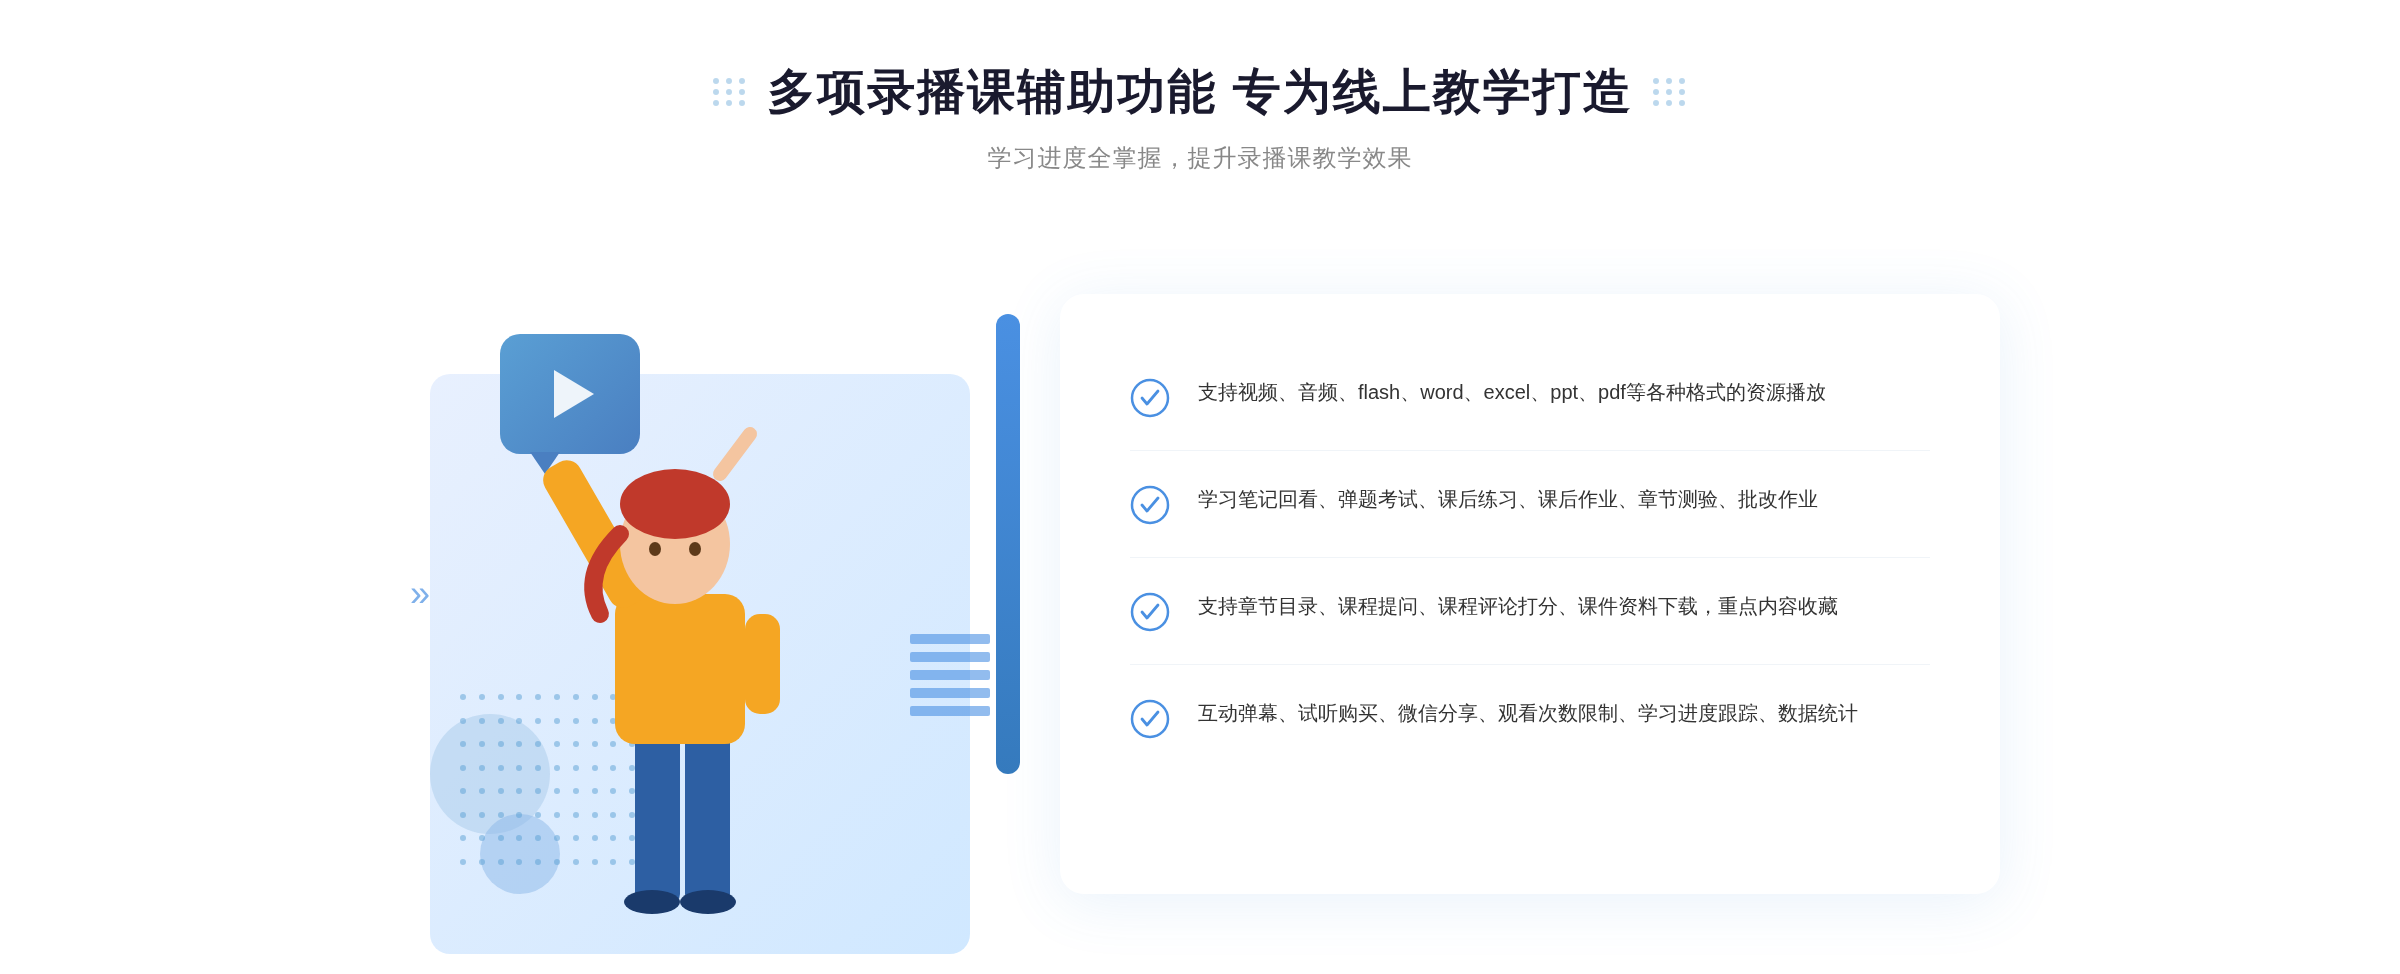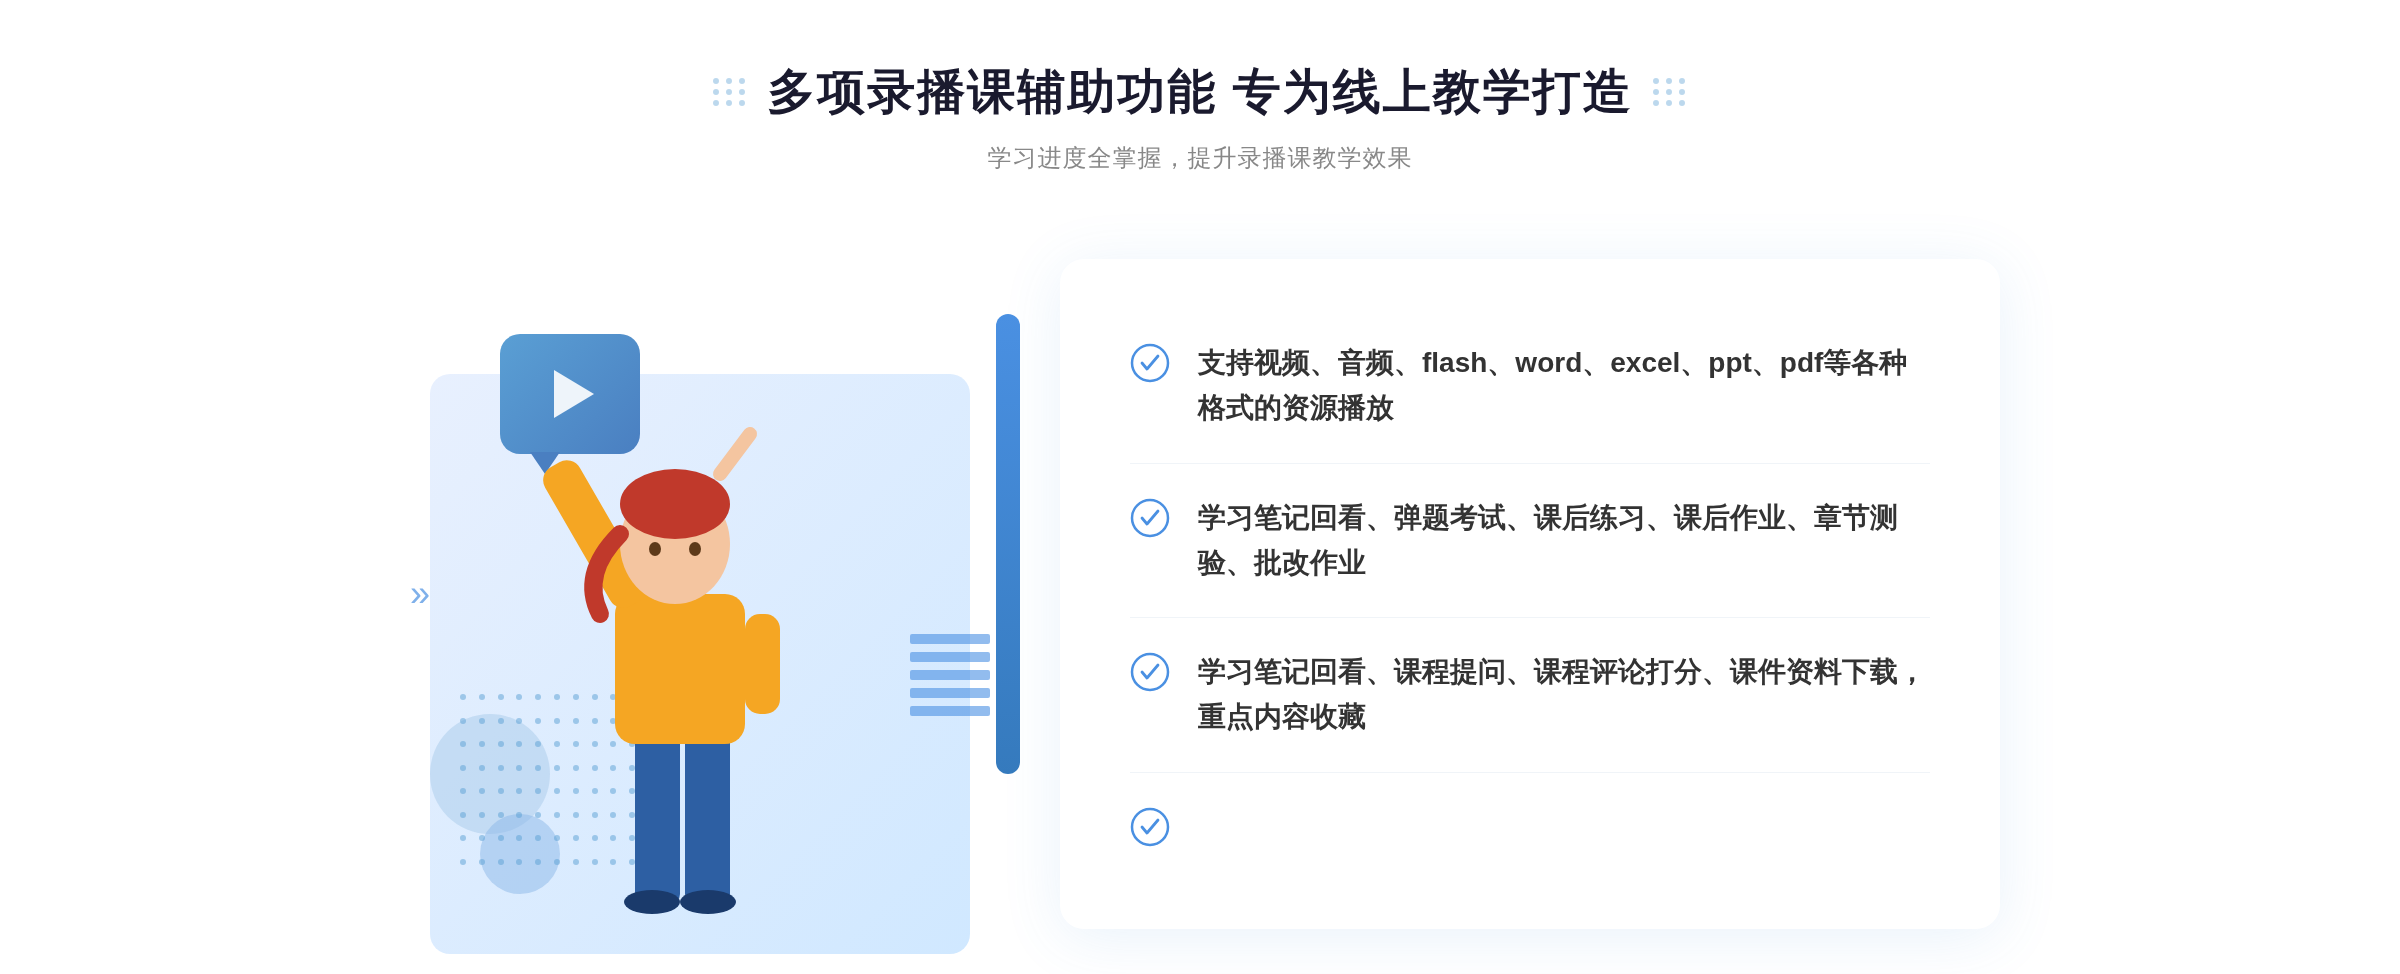--- a/index.html
+++ b/index.html
@@ -245,24 +245,24 @@
       margin-right: 28px;
       margin-top: 2px;
     }
 
     .check-icon svg {
       width: 40px;
       height: 40px;
     }
 
     .feature-text {
-      font-size: 28px;
+      font-size: 20px;
       color: #333;
       line-height: 1.6;
-      font-weight: 700;
+      font-weight: 400;
     }
 
     
     .person-svg {
       width: 100%;
       height: 100%;
     }
 
     
     .dot-grid {
@@ -481,29 +481,30 @@
         <span class="feature-text">学习笔记回看、弹题考试、课后练习、课后作业、章节测验、批改作业</span>
       </div>
 
       <div class="feature-item">
         <div class="check-icon">
           <svg viewBox="0 0 40 40" xmlns="http://www.w3.org/2000/svg">
             <circle cx="20" cy="20" r="18" fill="none" stroke="#4a90e2" stroke-width="2.5"></circle>
             <polyline points="12,20 17,26 28,13" fill="none" stroke="#4a90e2" stroke-width="2.8" stroke-linecap="round" stroke-linejoin="round"></polyline>
           </svg>
         </div>
-        <span class="feature-text">学习笔记回看、课程提问、课程评论打分、课件资料下载，重点内容收藏</span>
+        <span class="feature-text">支持章节目录、课程提问、课程评论打分、课件资料下载，重点内容收藏</span>
       </div>
 
       <div class="feature-item">
         <div class="check-icon">
           <svg viewBox="0 0 40 40" xmlns="http://www.w3.org/2000/svg">
             <circle cx="20" cy="20" r="18" fill="none" stroke="#4a90e2" stroke-width="2.5"></circle>
             <polyline points="12,20 17,26 28,13" fill="none" stroke="#4a90e2" stroke-width="2.8" stroke-linecap="round" stroke-linejoin="round"></polyline>
           </svg>
         </div>
+        <span class="feature-text">互动弹幕、试听购买、微信分享、观看次数限制、学习进度跟踪、数据统计</span>
       </div>
 
     </div>
 
   </div>
 
 </div>
 
 </body></html>

